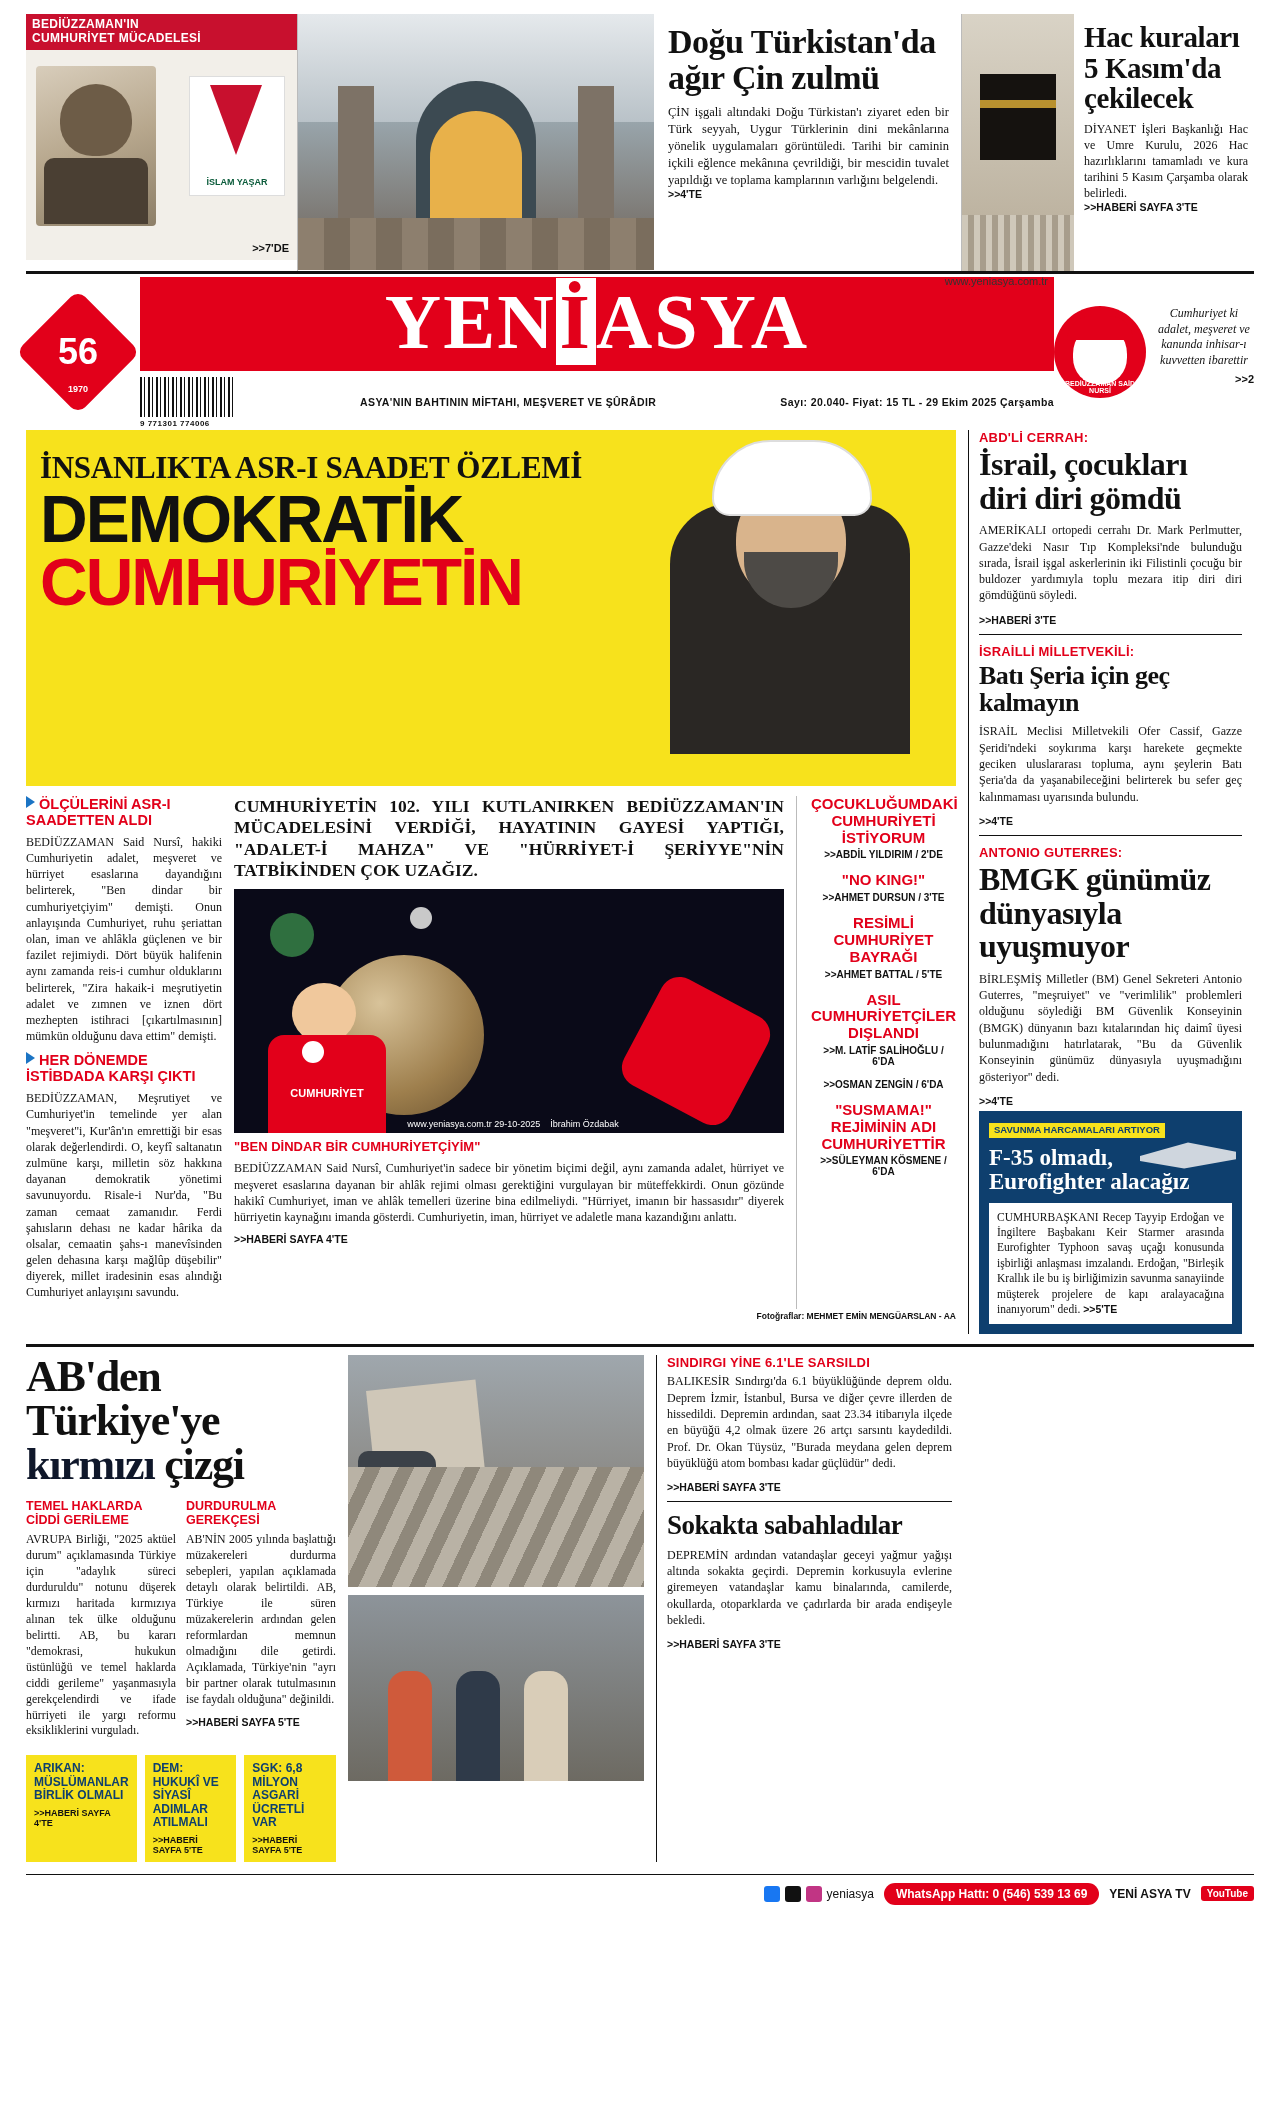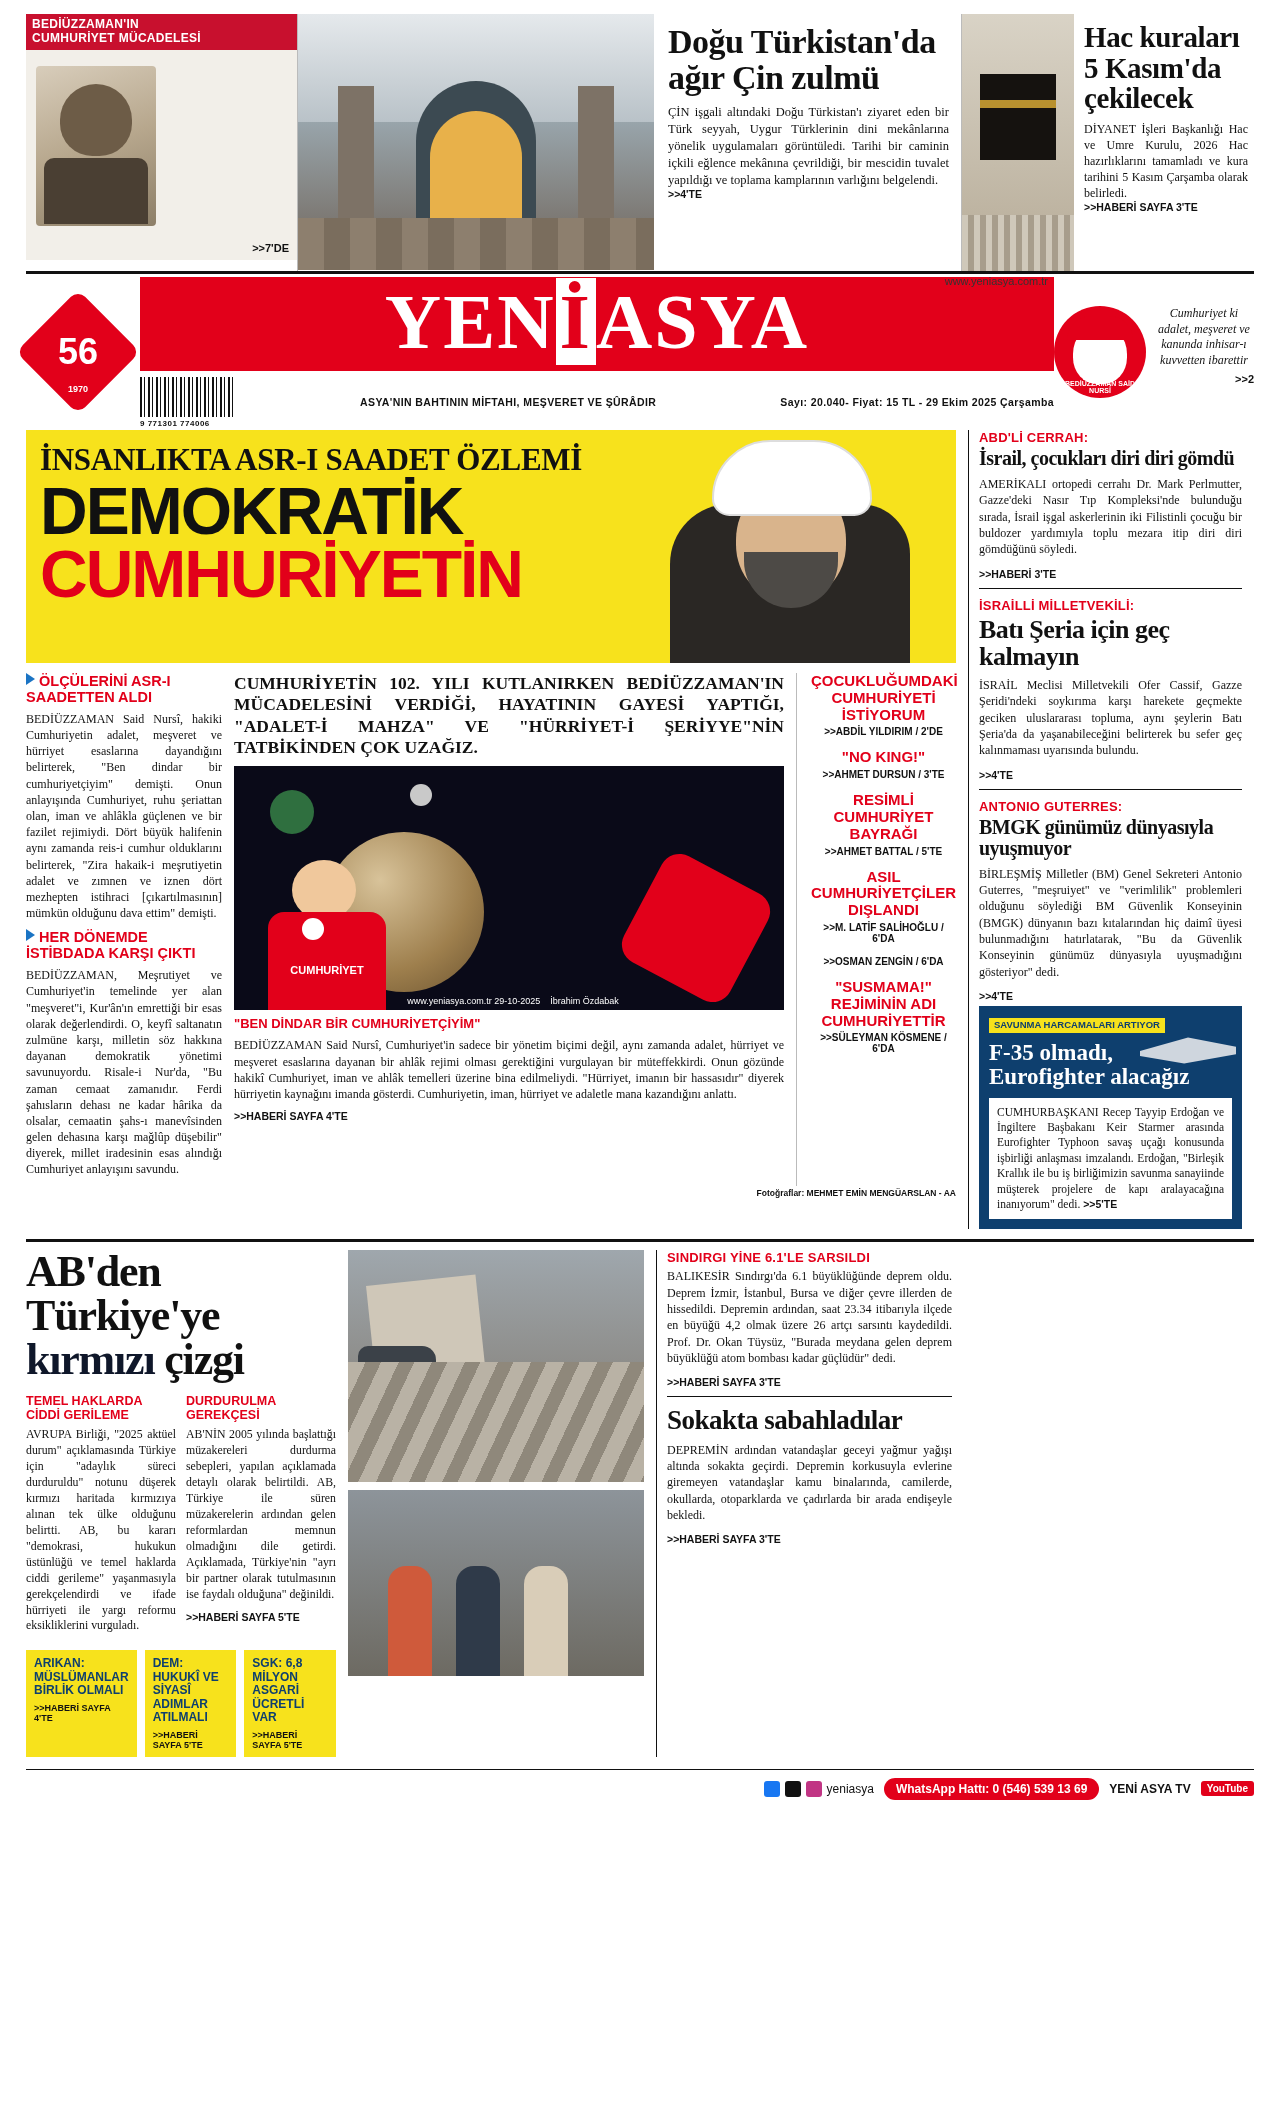--- a/index.html
+++ b/index.html
@@ -116,21 +116,21 @@
   .seal .cap { position:absolute; left:0; right:0; bottom:4px; text-align:center; color:#fff; font-family:"Liberation Sans",sans-serif; font-size:7px; font-weight:bold; }
   .mh-quote { flex:1; font-family:"Liberation Serif",serif; font-style:italic; font-size:12px; line-height:1.3; text-align:center; }
   .mh-quote .r { display:block; text-align:right; font-style:normal; font-weight:bold; font-family:"Liberation Sans",sans-serif; font-size:11px; margin-top:4px; }
 
   
   .main { display:flex; gap:12px; margin-top:6px; }
   .left-col { width:930px; }
   .right-col { width:274px; border-left:1px solid #111; padding-left:10px; }
 
   
-  .hero { background:#f7e21c; padding:12px 14px 6px 14px; position:relative; overflow:hidden; height:233px; }
+  .hero { background:#f7e21c; padding:20px 14px 6px 14px; position:relative; overflow:hidden; height:356px; }
   .hero .kicker { font-family:"Liberation Serif",serif; font-weight:bold; font-size:31px; letter-spacing:-.3px; margin-bottom:2px; }
   .hero .l1 { font-family:"Liberation Sans",sans-serif; font-weight:bold; font-size:66px; line-height:.95; letter-spacing:-2px; color:#111; }
   .hero .l2 { font-family:"Liberation Sans",sans-serif; font-weight:bold; font-size:66px; line-height:.95; letter-spacing:-2px; color:#e2001a; }
   .hero .l3 { font-family:"Liberation Sans",sans-serif; font-weight:bold; font-size:66px; line-height:.95; letter-spacing:-2px; color:#111; }
   .hero-figure { position:absolute; right:16px; top:4px; width:300px; height:316px; }
   .hero-figure .robe { position:absolute; left:30px; top:70px; width:240px; height:250px; background:#2a2724; border-radius:60px 50px 0 0; }
   .hero-figure .head { position:absolute; left:96px; top:46px; width:110px; height:120px; background:#d9b48c; border-radius:50% 50% 46% 46%; }
   .hero-figure .turban { position:absolute; left:72px; top:6px; width:160px; height:76px; background:#ffffff; border-radius:80px 80px 24px 24px; border:2px solid #ddd; }
   .hero-figure .beard { position:absolute; left:104px; top:118px; width:94px; height:56px; background:#4d4a46; border-radius:0 0 48px 48px; }
 
@@ -161,21 +161,21 @@
     font-family:"Liberation Sans",sans-serif; font-size:9px; }
   .quote-cap { color:#e2001a; font-family:"Liberation Sans",sans-serif; font-weight:bold; font-size:13px; margin:0 0 6px 0; }
 
   .teaser { margin-bottom:12px; text-align:center;margin-left:6px; }
   .teaser .t { color:#e2001a; font-family:"Liberation Sans",sans-serif; font-weight:bold; font-size:15px; line-height:1.12; }
   .teaser .t.dark { color:#111; }
   .teaser .r { font-family:"Liberation Sans",sans-serif; font-weight:bold; font-size:10px; margin-top:3px; }
 
   
   .rc-kicker { color:#e2001a; font-family:"Liberation Sans",sans-serif; font-weight:bold; font-size:13px; letter-spacing:.2px; margin:0 0 3px 0; }
-  .rc-head { font-family:"Liberation Serif",serif; font-weight:bold; font-size:20px; line-height:1.05; margin:0 0 7px 0; letter-spacing:-.5px; }
+  .rc-head { font-family:"Liberation Serif",serif; font-weight:bold; font-size:32px; line-height:1.05; margin:0 0 7px 0; letter-spacing:-.5px; }
   .rc-head.sm { font-size:26px; }
   .rc-body { font-size:12px; line-height:1.36; text-align:justify; margin:0 0 10px 0; }
   .rc-rule { border-top:1px solid #111; margin:8px 0 9px 0; }
   .jet-box { background:#0e3f6e; color:#fff; padding:8px 10px 10px 10px; margin-top:4px; position:relative; overflow:hidden; }
   .jet-box .kick { background:#f7e21c; color:#0e3f6e; display:inline-block; font-family:"Liberation Sans",sans-serif;
     font-weight:bold; font-size:9.5px; padding:2px 5px; line-height:1.15; }
   .jet-box h3 { margin:8px 0 0 0; font-family:"Liberation Serif",serif; font-weight:bold; font-size:23px; line-height:1.06; }
   .jet-box .jet { position:absolute; right:6px; top:24px; width:96px; height:42px; background:#cfd6de;
     clip-path:polygon(0 50%,50% 18%,100% 40%,100% 58%,46% 80%,0 62%); }
   .jet-note { background:#fff; color:#111; font-size:11.5px; line-height:1.34; padding:7px 8px; margin-top:8px; text-align:justify; }
@@ -221,20 +221,24 @@
 
   <div class="topstrip">
 
     <div class="ts-left">
       <div class="mini-head">
         <div>BEDİÜZZAMAN'IN</div>
         <div>CUMHURİYET MÜCADELESİ</div>
       </div>
       <div class="mini-body">
         <div class="mini-figure"></div>
+        <div class="mini-flag">
+          <div class="fl"></div>
+          <div class="cap">İSLAM YAŞAR</div>
+        </div>
         <div class="mini-ref">&gt;&gt;7'DE</div>
       </div>
     </div>
 
     <div class="ts-mid">
       <div class="ts-photo">
         <div class="roof"></div>
         <div class="col1"></div>
         <div class="col2"></div>
         <div class="arch"></div>

